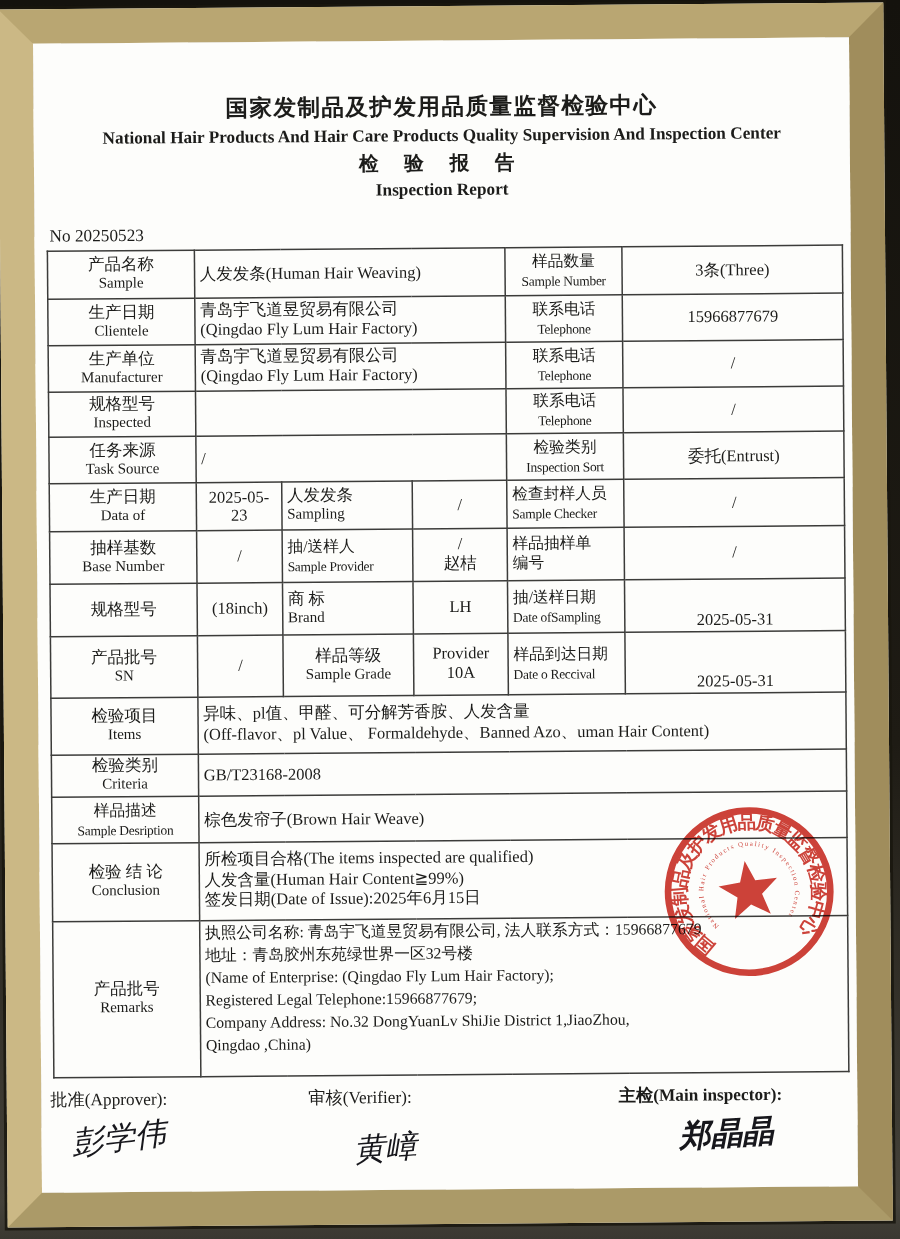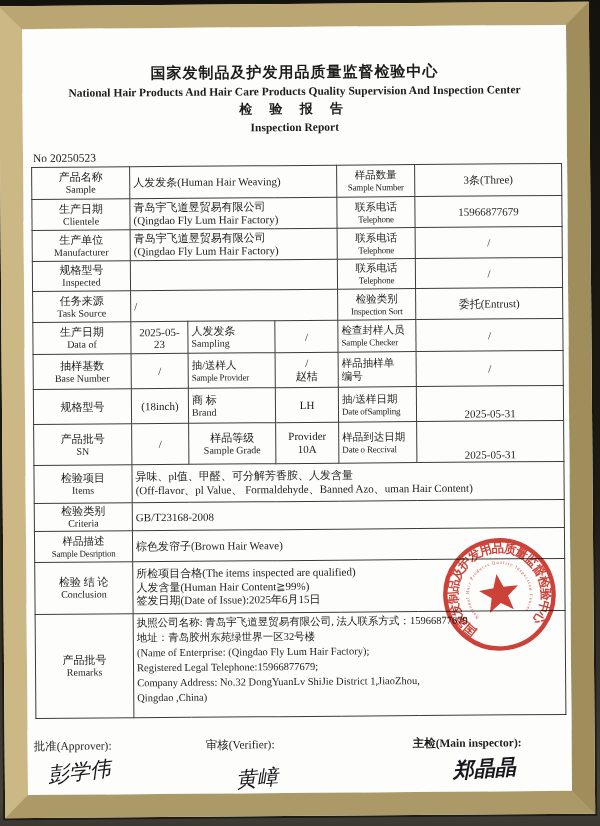--- a/index.html
+++ b/index.html
@@ -42,21 +42,21 @@
   .b{vertical-align:bottom !important;}
   .small .cn{font-size:10.5px;}
   .small .en{font-size:9px;letter-spacing:-0.2px;}
   .line{line-height:13.5px;}
   .rem{font-size:10.5px;line-height:15px;}
   tr.h1{height:32px}tr.h2{height:31px}tr.h3{height:31px}tr.h4{height:30px}
   tr.h5{height:31px}tr.h6{height:32px}tr.h7{height:35px}tr.h8{height:35px}
   tr.h9{height:41px}tr.h10{height:38px}tr.h11{height:28px}tr.h12{height:31px}
   tr.h13{height:52px}tr.h14{height:104px}
   .sigzone{position:relative;height:80px;margin-top:5px;font-size:11.5px;}
-  .sigblock{position:absolute;top:15px;}
+  .sigblock{position:absolute;top:2px;}
   .sig{
     font-family:"DejaVu Sans",sans-serif;font-style:italic;
     font-size:21px;color:#17171c;white-space:nowrap;
   }
   .stamp{
     position:absolute;left:414px;top:510px;width:118px;height:118px;
     opacity:.88;mix-blend-mode:multiply;transform:rotate(-8deg);
     pointer-events:none;
   }
 </style>

